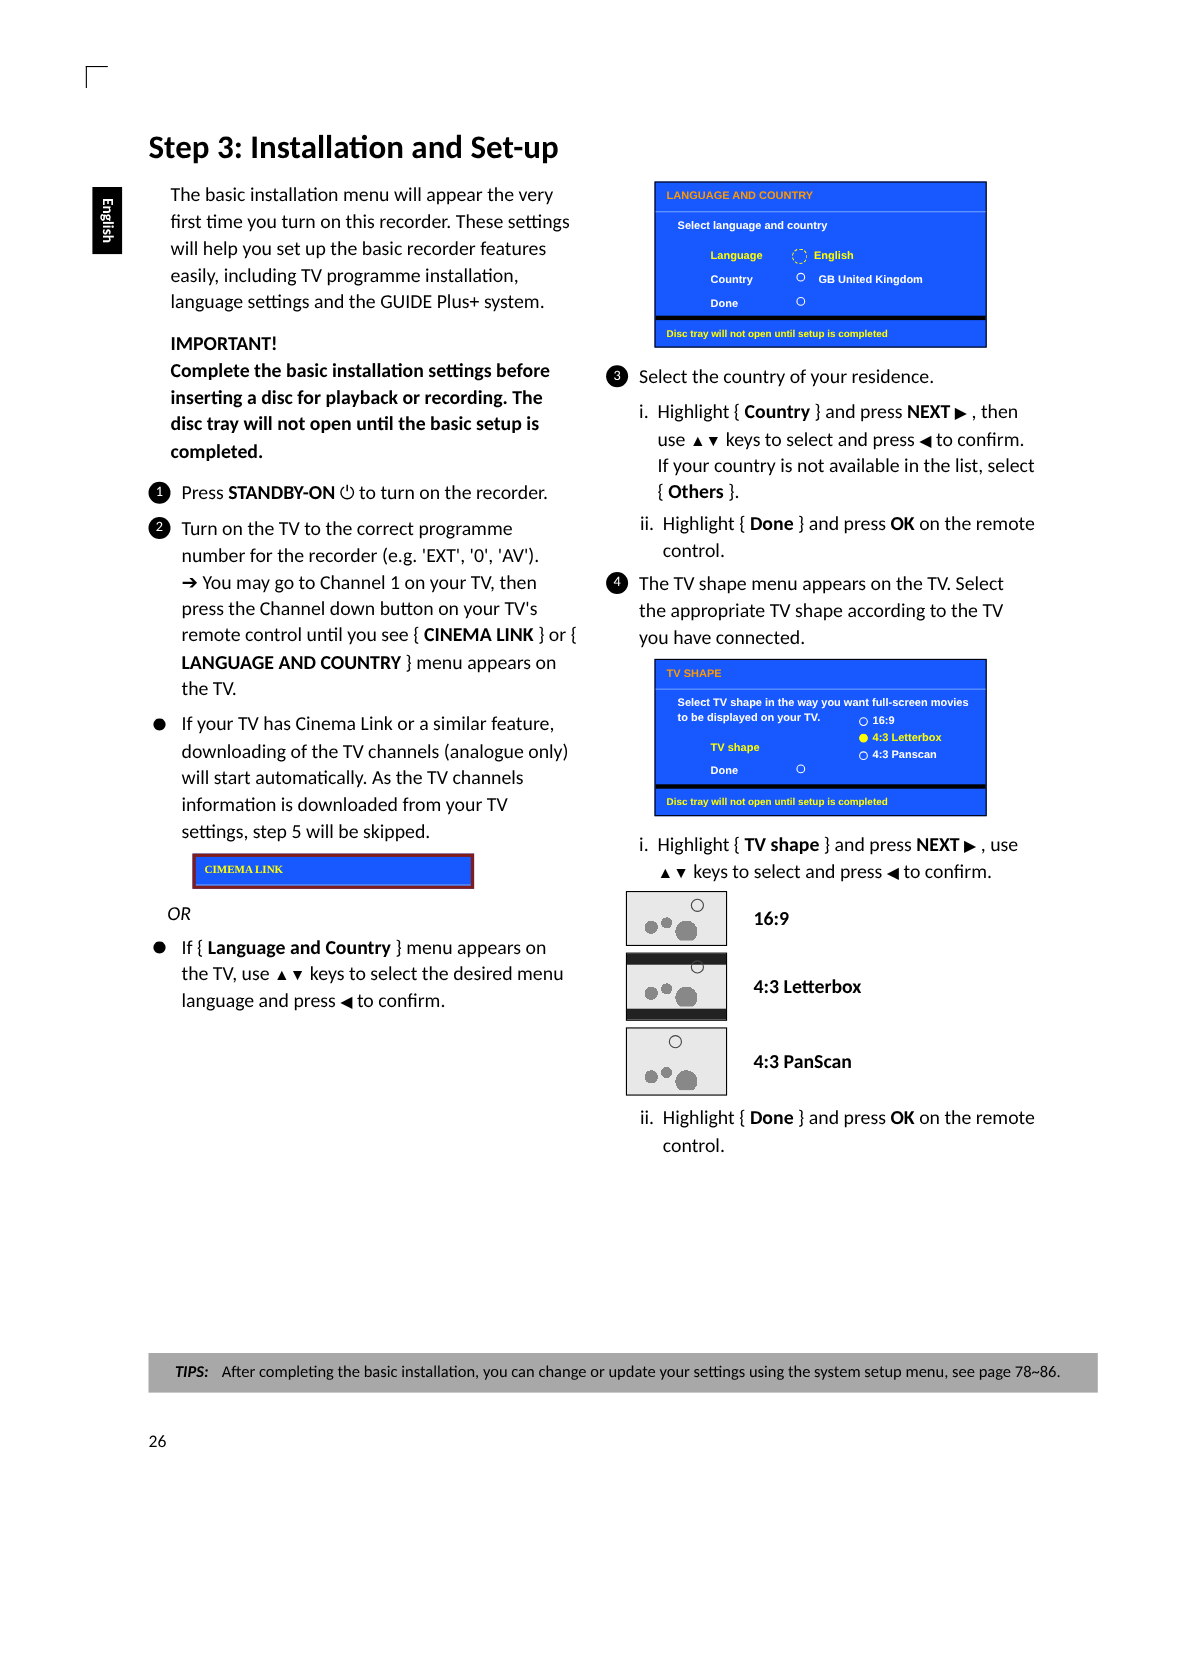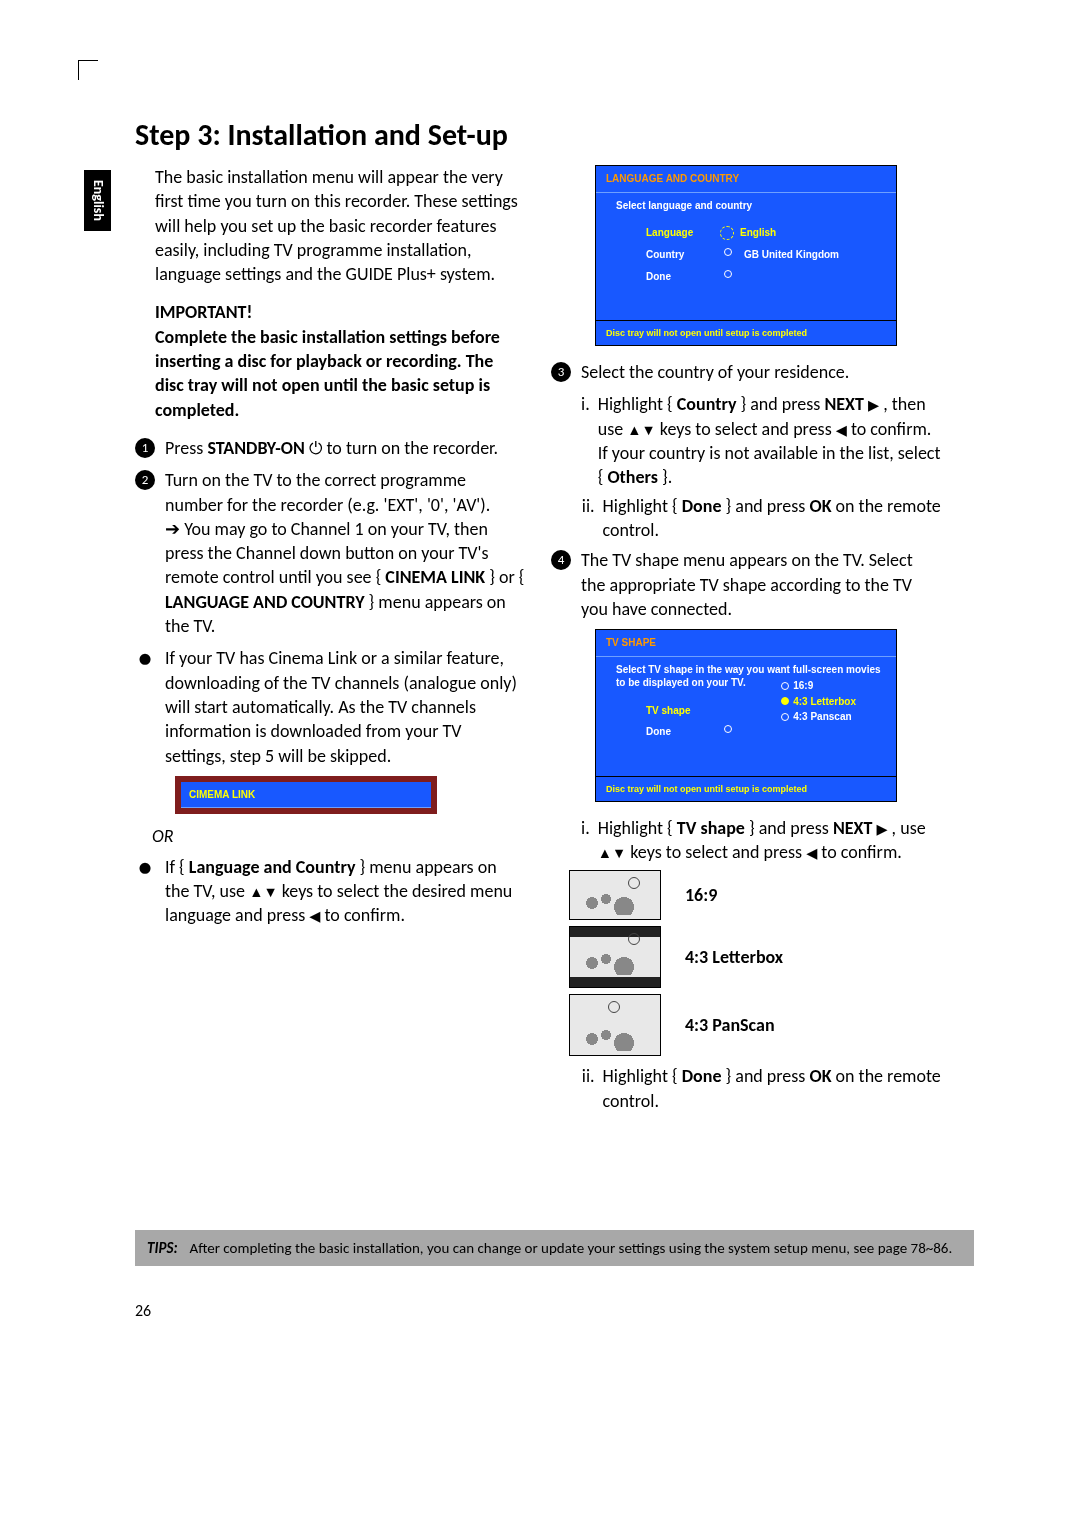--- a/index.html
+++ b/index.html
@@ -114,41 +114,40 @@
     border-radius: 50%;
     border: 1px dashed #ffff00;
     margin-left: -6px;
     margin-right: 6px;
   }
   .screen-box .foot {
     color: #ffff00;
     font-weight: bold;
     font-size: 9px;
     padding: 6px 10px 2px 10px;
-    border-top: 1px solid #000000;
-    margin-top: 33px;
+    border-top: 4px solid #000000;
   }
   .screen-box .opt-list {
     position: absolute;
     right: 40px;
     top: 48px;
     font-size: 10px;
     color: #fff;
     font-weight: bold;
   }
   .screen-box .opt-list .opt { display:flex; align-items:center; gap:4px; padding:1px 0;}
   .screen-box .opt-list .opt .rb {
     width:6px;height:6px;border-radius:50%;border:1px solid #fff;
   }
   .screen-box .opt-list .opt .rb.sel { background:#ffff00; border-color:#ffff00;}
   .cinema-box {
-    border: 6px solid #7f1d1d;
+    border: 3px solid #7f1d1d;
     background: #1858ff;
     color: #fff;
-    font-family: Liberation Sans, sans-serif;
+    font-family: Liberation Serif, serif;
     width: 250px;
     margin: 8px 0 8px 40px;
   }
   .cinema-box .chdr {
     font-size: 10px;
     font-weight: bold;
     color: #ffff00;
     border-bottom: 1px solid #6ea0ff;
     padding: 6px 8px;
   }
@@ -196,21 +195,21 @@
   .arrow-l::after { content:"\25C0"; font-size:0.8em;}
   .arrow-u::after { content:"\25B2"; font-size:0.8em;}
   .arrow-d::after { content:"\25BC"; font-size:0.8em;}
   .pwr::after { content:"\23FB"; font-size:0.95em;}
   .tips-box {
     position: absolute;
     left: 135px;
     top: 1230px;
     width: 815px;
     background: #a8a8a8;
-    padding: 8px 12px;
+    padding: 8px 24px;
     font-size: 15px;
     display:flex;
     align-items: flex-start;
   }
   .tips-box .tl { font-style: italic; font-weight:bold; margin-right:12px;}
   .page-num { position:absolute; left:135px; top:1300px; font-size:16px;}
 </style>
 </head>
 <body>
 

